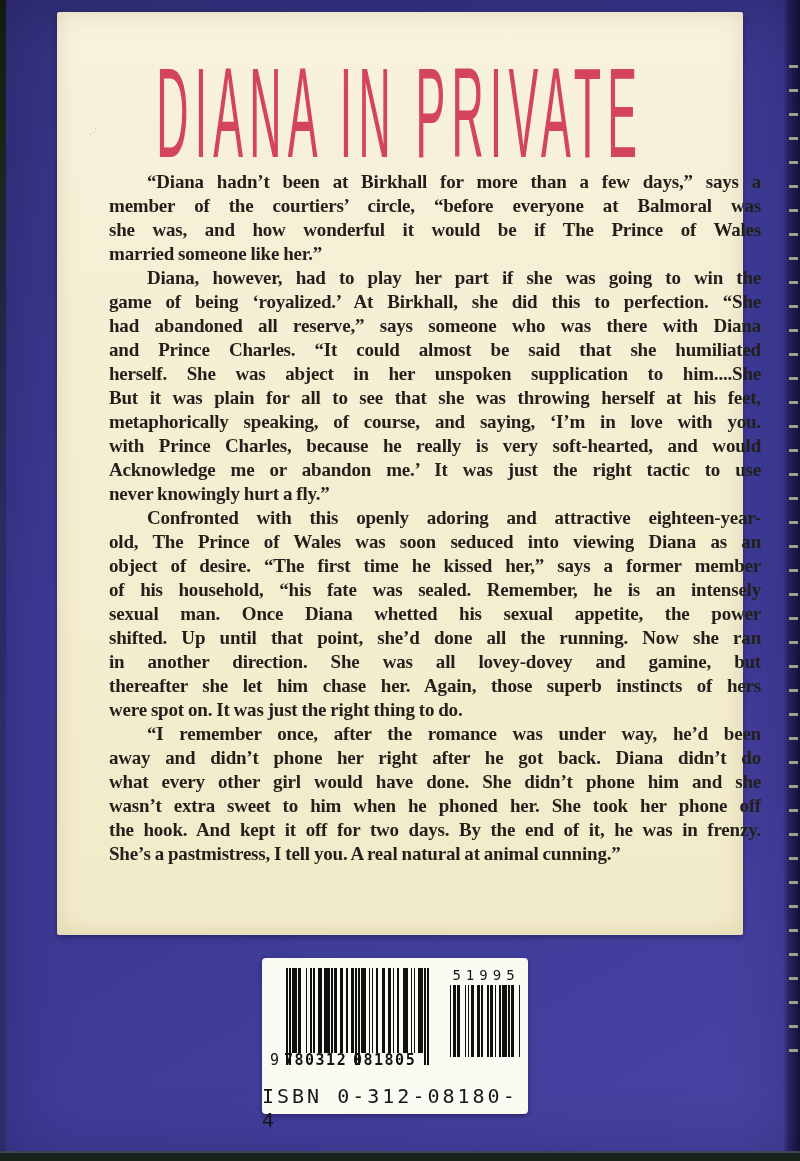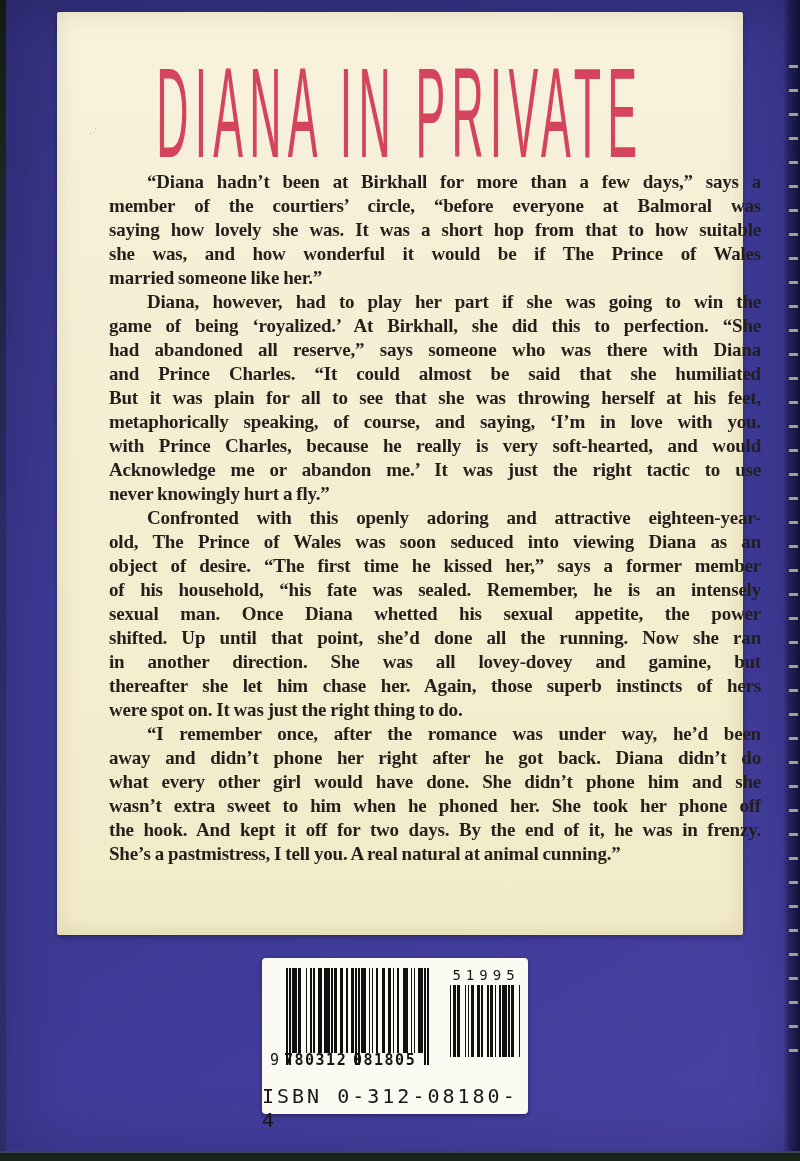--- a/index.html
+++ b/index.html
@@ -147,27 +147,27 @@
 <div class="book">
 
   <div class="panel">
     <div class="smudge">··′</div>
     <div class="title-wrap">
       <span class="title">DIANA IN PRIVATE</span>
     </div>
     <div class="textblock" id="textblock">
         <div class="line indent">“Diana hadn’t been at Birkhall for more than a few days,” says a</div>
         <div class="line">member of the courtiers’ circle, “before everyone at Balmoral was</div>
-        <div class="line">saying how lovely she was. It was a short hop from that to how suitable</div>
         <div class="line">she was, and how wonderful it would be if The Prince of Wales</div>
         <div class="line last">married someone like her.”</div>
         <div class="line indent">Diana, however, had to play her part if she was going to win the</div>
         <div class="line">game of being ‘royalized.’ At Birkhall, she did this to perfection. “She</div>
         <div class="line">had abandoned all reserve,” says someone who was there with Diana</div>
         <div class="line">and Prince Charles. “It could almost be said that she humiliated</div>
+        <div class="line">herself. She was abject in her unspoken supplication to him....She</div>
         <div class="line">But it was plain for all to see that she was throwing herself at his feet,</div>
         <div class="line">metaphorically speaking, of course, and saying, ‘I’m in love with you.</div>
         <div class="line">with Prince Charles, because he really is very soft-hearted, and would</div>
         <div class="line">Acknowledge me or abandon me.’ It was just the right tactic to use</div>
         <div class="line last">never knowingly hurt a fly.”</div>
         <div class="line indent">Confronted with this openly adoring and attractive eighteen-year-</div>
         <div class="line">old, The Prince of Wales was soon seduced into viewing Diana as an</div>
         <div class="line">object of desire. “The first time he kissed her,” says a former member</div>
         <div class="line">of his household, “his fate was sealed. Remember, he is an intensely</div>
         <div class="line">sexual man. Once Diana whetted his sexual appetite, the power</div>

